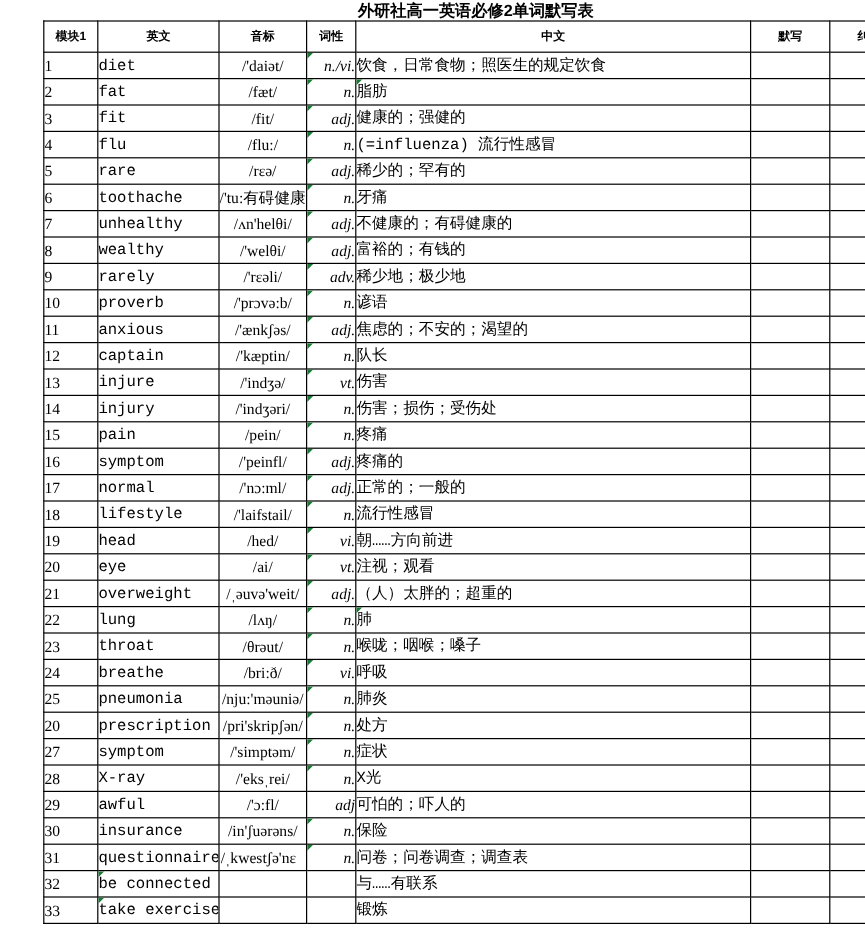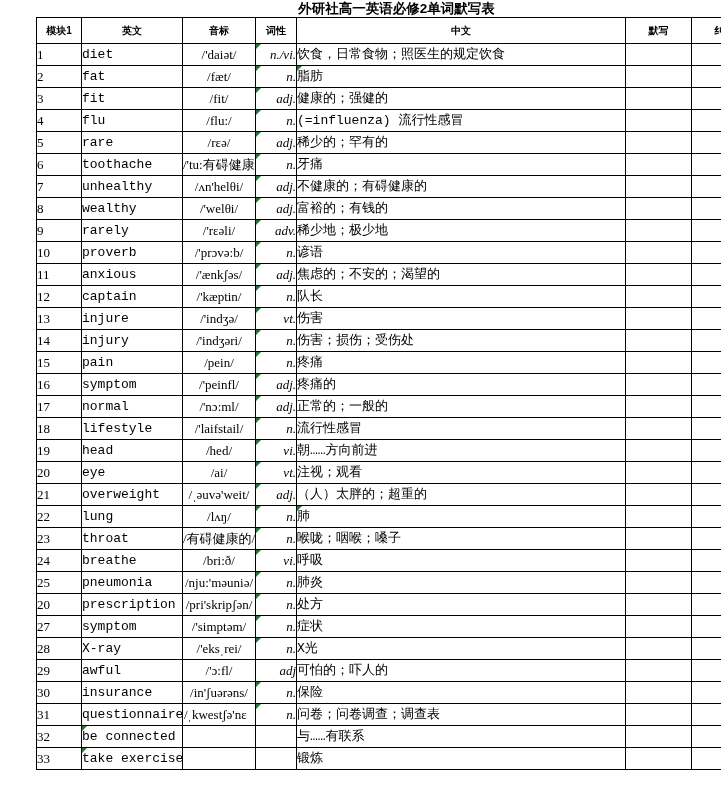--- a/index.html
+++ b/index.html
@@ -397,21 +397,21 @@
           </td>
           <td class="pos"><span class="cmark"></span><span>n.</span></td>
           <td class="chn"><span class="cmark"></span><span>肺</span></td>
           <td class="blank"><span></span></td>
           <td class="blank"><span></span></td>
         </tr>
         <tr class="row">
           <td class="idx"><span>23</span></td>
           <td class="eng"><span>throat</span></td>
           <td class="pho">
-            <span class="phowrap">/有碍健康的/</span>
+            <span class="phowrap">/θrəut/</span>
           </td>
           <td class="pos"><span class="cmark"></span><span>n.</span></td>
           <td class="chn"><span>喉咙；咽喉；嗓子</span></td>
           <td class="blank"><span></span></td>
           <td class="blank"><span></span></td>
         </tr>
         <tr class="row">
           <td class="idx"><span>24</span></td>
           <td class="eng"><span>breathe</span></td>
           <td class="pho">

